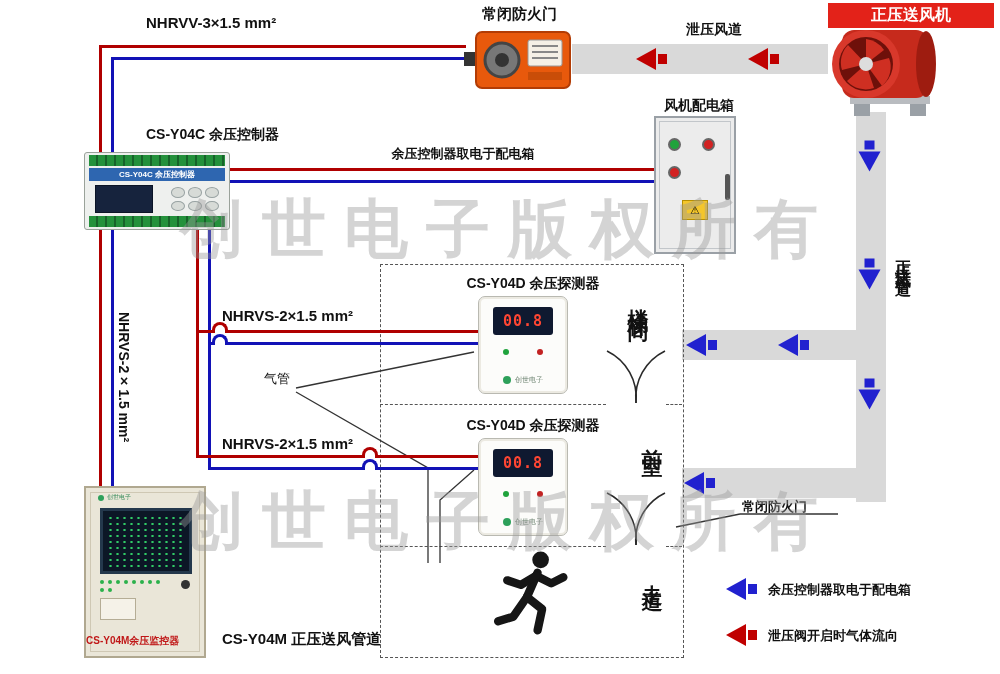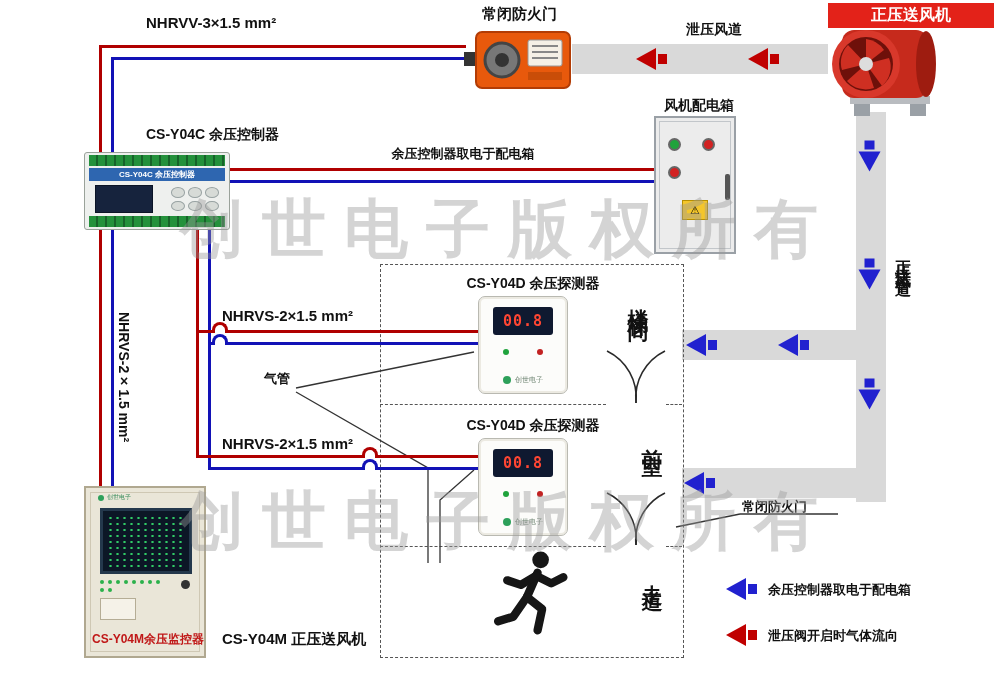--- a/index.html
+++ b/index.html
@@ -69,21 +69,21 @@
   .mon-inner{position:absolute;inset:4px;border:1px solid #cfc8b4;}
   .mon-brand{position:absolute;top:5px;left:12px;display:flex;align-items:center;gap:3px;font-size:6px;color:#3f9060;}
   .mon-brand .brand-dot{width:6px;height:6px;}
   .mon-screen{position:absolute;left:14px;top:20px;width:86px;height:60px;background:#0c1726;border:3px solid #24384c;}
   .mon-pixels{position:absolute;inset:4px;background-image:radial-gradient(#35e06e 1px,transparent 1.4px);
       background-size:7px 6px;opacity:.9;}
   .mon-leds{position:absolute;left:14px;top:92px;width:60px;display:flex;gap:4px;flex-wrap:wrap;}
   .mon-led{width:4px;height:4px;border-radius:50%;background:#2bb14b;}
   .mon-key{position:absolute;right:14px;top:92px;width:9px;height:9px;border-radius:50%;background:#333;}
   .mon-slot{position:absolute;left:14px;top:110px;width:34px;height:20px;background:#f5f2e8;border:1px solid #b5ad95;}
-  .mon-label{position:absolute;bottom:8px;left:0;right:0;text-align:right;color:#c01818;font-size:12px;font-weight:700;}
+  .mon-label{position:absolute;bottom:8px;left:0;right:0;text-align:left;color:#c01818;font-size:10px;font-weight:700;}
   svg{display:block;}
   .overlay{position:absolute;left:0;top:0;z-index:2;pointer-events:none;}
   .device-svg{position:absolute;z-index:5;}
 </style>
 </head>
 <body>
 
 <div class="stage">
 
   <div class="duct" style="left:572px;top:44px;width:256px;height:30px"></div>
@@ -268,29 +268,29 @@
 
   <div class="lbl" style="left:146px;top:14px;font-size:15px">NHRVV-3×1.5 mm²</div>
   <div class="lbl" style="left:482px;top:5px;font-size:15px">常闭防火门</div>
   <div class="lbl" style="left:686px;top:21px;font-size:14px">泄压风道</div>
   <div class="lbl" style="left:664px;top:97px;font-size:14px">风机配电箱</div>
   <div class="lbl" style="left:368px;top:145px;width:190px;text-align:center;font-size:13px">余压控制器取电于配电箱</div>
   <div class="lbl" style="left:146px;top:126px;font-size:14px">CS-Y04C 余压控制器</div>
   <div class="lbl vtext-lat" style="left:116px;top:312px;font-size:14px;height:170px">NHRVS-2×1.5 mm²</div>
   <div class="lbl" style="left:222px;top:307px;font-size:15px">NHRVS-2×1.5 mm²</div>
   <div class="lbl" style="left:222px;top:435px;font-size:15px">NHRVS-2×1.5 mm²</div>
-  <div class="lbl" style="left:264px;top:370px;font-size:13px;font-weight:700">气管</div>
+  <div class="lbl" style="left:264px;top:370px;font-size:13px;font-weight:400">气管</div>
   <div class="lbl" style="left:453px;top:275px;width:160px;text-align:center;font-size:14px">CS-Y04D 余压探测器</div>
   <div class="lbl" style="left:453px;top:417px;width:160px;text-align:center;font-size:14px">CS-Y04D 余压探测器</div>
   <div class="lbl vtext-cn" style="left:624px;top:292px;font-size:21px;letter-spacing:6px">楼梯间</div>
   <div class="lbl vtext-cn" style="left:638px;top:432px;font-size:21px;letter-spacing:6px">前室</div>
   <div class="lbl vtext-cn" style="left:638px;top:568px;font-size:21px;letter-spacing:6px">走道</div>
   <div class="lbl vtext-cn" style="left:892px;top:248px;font-size:16px;letter-spacing:4px">正压送风管道</div>
   <div class="lbl" style="left:742px;top:498px;font-size:13px">常闭防火门</div>
-  <div class="lbl" style="left:222px;top:630px;font-size:15px">CS-Y04M 正压送风机</div>
+  <div class="lbl" style="left:222px;top:630px;font-size:15px">CS-Y04M 正压送风管道</div>
 
   <div class="arr arr-blue" style="left:726px;top:578px"></div>
   <div class="lbl" style="left:768px;top:581px;font-size:13px">余压控制器取电于配电箱</div>
   <div class="arr arr-red" style="left:726px;top:624px"></div>
   <div class="lbl" style="left:768px;top:627px;font-size:13px">泄压阀开启时气体流向</div>
 
   <div class="wm" style="left:180px;top:186px">创世电子版权所有</div>
   <div class="wm" style="left:180px;top:478px">创世电子版权所有</div>
 
 </div>

